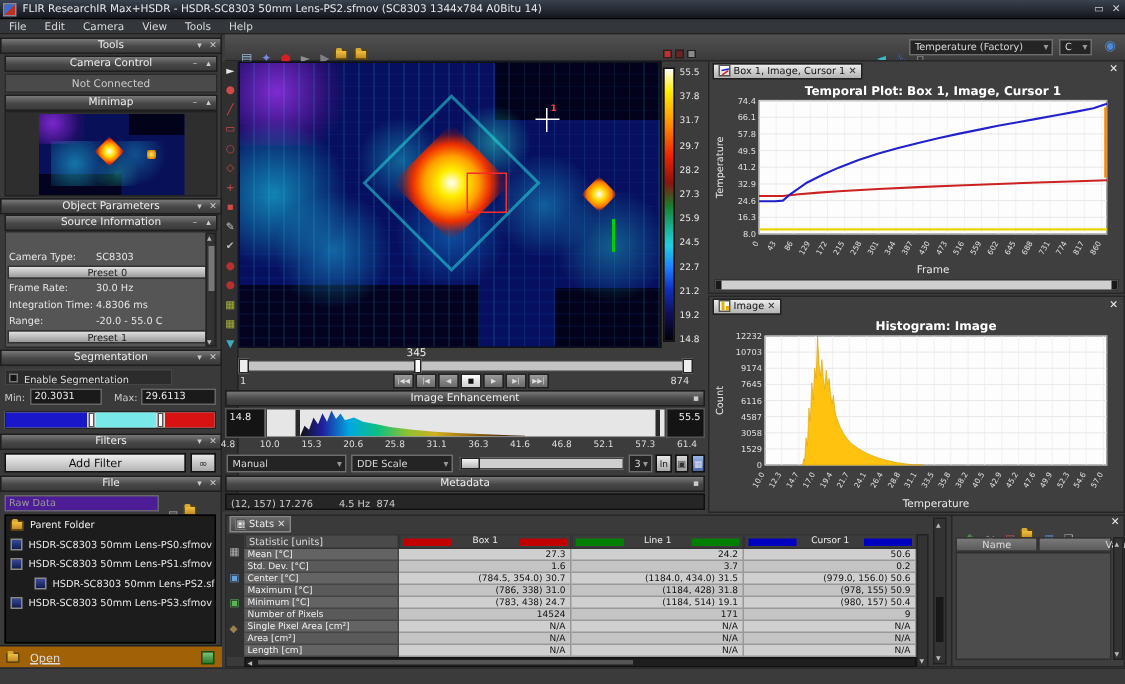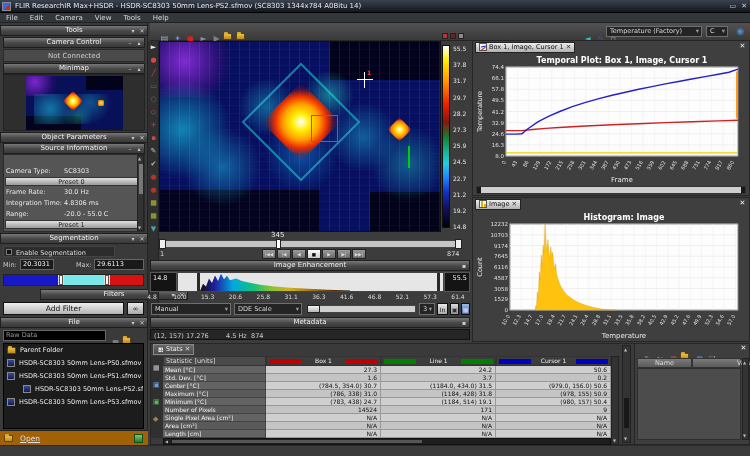--- a/index.html
+++ b/index.html
@@ -82,37 +82,37 @@
       <span class="abs" style="left:0;bottom:0;font-size:4px;color:#bbb;">▼</span>
       <span class="abs" style="left:1px;top:8px;width:4px;height:30px;background:#777;"></span>
     </div>
 
     <div class="phdr" style="left:0;top:210px;width:148px;"><span>Segmentation</span><span class="pb" style="right:10px;">▾</span><span class="pb" style="right:1px;">✕</span></div>
     <div class="abs" style="left:3px;top:223px;width:112px;height:11px;background:#2c2c2c;border:1px solid #444;">
       <span class="abs" style="left:2px;top:2px;width:6px;height:6px;background:#141414;border:1px solid #777;"></span>
       <span class="abs" style="left:12px;top:2px;font-size:6.5px;color:#ddd;">Enable Segmentation</span>
     </div>
     <div class="abs" style="left:3px;top:238px;font-size:6.5px;color:#ccc;">Min:</div>
-    <div class="inp" style="left:20px;top:236px;width:34px;height:11px;">20.3031</div>
+    <div class="inp" style="left:20px;top:236px;width:48px;height:11px;">20.3031</div>
     <div class="abs" style="left:76px;top:238px;font-size:6.5px;color:#ccc;">Max:</div>
     <div class="abs" style="left:94px;top:236px;width:50px;height:11px;background:#1a1a1a;border:1px solid #666;color:#eee;font-size:6.5px;line-height:9px;padding:0 2px;">29.6113</div>
     <div class="abs" id="seg-band" style="left:3px;top:251px;width:141px;height:12px;background:#ddd;border:1px solid #222;">
         <span style="position: absolute; left: 0px; top: 0px; width: 54px; height: 10px; background: rgb(24, 24, 200);"></span>
         <span style="position: absolute; left: 60px; top: 0px; width: 40px; height: 10px; background: rgb(120, 232, 232);"></span>
         <span style="position: absolute; left: 106px; top: 0px; width: 33px; height: 10px; background: rgb(216, 18, 18);"></span>
         <span style="position: absolute; left: 55px; top: 0px; width: 4px; height: 10px; background: rgb(248, 248, 248); border: 1px solid rgb(85, 85, 85);"></span>
         <span style="position: absolute; left: 101px; top: 0px; width: 4px; height: 10px; background: rgb(248, 248, 248); border: 1px solid rgb(85, 85, 85);"></span>
       </div>
 
-    <div class="phdr" style="left:0;top:266px;width:148px;margin-left:40px;"><span>Filters</span><span class="pb" style="right:10px;">▾</span><span class="pb" style="right:1px;">✕</span></div>
+    <div class="phdr" style="left:0;top:266px;width:148px;"><span>Filters</span><span class="pb" style="right:10px;">▾</span><span class="pb" style="right:1px;">✕</span></div>
     <div class="abs" style="left:3px;top:279px;width:121px;height:13px;background:linear-gradient(#f0f0f0,#b4b4b4);border:1px solid #111;color:#111;font-size:7.5px;text-align:center;line-height:12px;">Add Filter</div>
     <div class="abs" style="left:127px;top:279px;width:17px;height:13px;background:linear-gradient(#e8e8e8,#aaa);border:1px solid #111;color:#222;font-size:7px;text-align:center;line-height:12px;">∞</div>
 
     <div class="phdr" style="left:0;top:294px;width:148px;"><span>File</span><span class="pb" style="right:10px;">▾</span><span class="pb" style="right:1px;">✕</span></div>
-    <div class="abs" style="left:3px;top:307px;width:103px;height:11px;background:#000000;border:1px solid #666;color:#999;font-size:6.5px;line-height:9px;padding:0 2px;"><span>Raw Data</span></div>
+    <div class="abs" style="left:3px;top:307px;width:103px;height:11px;background:#4c1d95;border:1px solid #666;color:#999;font-size:6.5px;line-height:9px;padding:0 2px;"><span>Raw Data</span></div>
     <span id="file-browse-icons" class="abs" style="left:109px;top:307px;"><span style="display: inline-block; width: 13px; text-align: center; font-size: 7px; color: rgb(176, 176, 176);">▤</span><span style="display: inline-block; width: 13px;"><span class="folder-icon"></span></span><span style="display: inline-block; width: 13px;"><span class="folder-icon"></span></span></span>
     <div class="abs" id="file-list" style="left:3px;top:320px;width:141px;height:86px;background:#1c1c1c;border:1px solid #000;overflow:hidden;">
         <div style="position: relative; height: 13px; line-height: 13px; font-size: 6.5px; color: rgb(240, 240, 240); padding-left: 3px; white-space: nowrap;"><span class="folder-icon"></span><span style="margin-left: 4px;">Parent Folder</span></div>
         <div style="position: relative; height: 13px; line-height: 13px; font-size: 6.5px; color: rgb(232, 232, 232); padding-left: 3px; white-space: nowrap;"><span class="file-icon"></span><span style="margin-left: 4px;">HSDR-SC8303 50mm Lens-PS0.sfmov</span></div>
         <div style="position: relative; height: 13px; line-height: 13px; font-size: 6.5px; color: rgb(232, 232, 232); padding-left: 3px; white-space: nowrap;"><span class="file-icon"></span><span style="margin-left: 4px;">HSDR-SC8303 50mm Lens-PS1.sfmov</span></div>
         <div style="position: relative; height: 13px; line-height: 13px; font-size: 6.5px; color: rgb(232, 232, 232); padding-left: 3px; white-space: nowrap; margin-left: 16px;"><span class="file-icon"></span><span style="margin-left: 4px;">HSDR-SC8303 50mm Lens-PS2.sfmov</span></div>
         <div style="position: relative; height: 13px; line-height: 13px; font-size: 6.5px; color: rgb(232, 232, 232); padding-left: 3px; white-space: nowrap;"><span class="file-icon"></span><span style="margin-left: 4px;">HSDR-SC8303 50mm Lens-PS3.sfmov</span></div>
       </div>
     <div class="abs" style="left:0;top:407px;width:148px;height:15px;background:#a16207;border-top:1px solid #222;">
       <span class="folder-icon" style="position:absolute;left:4px;top:4px;"></span>

